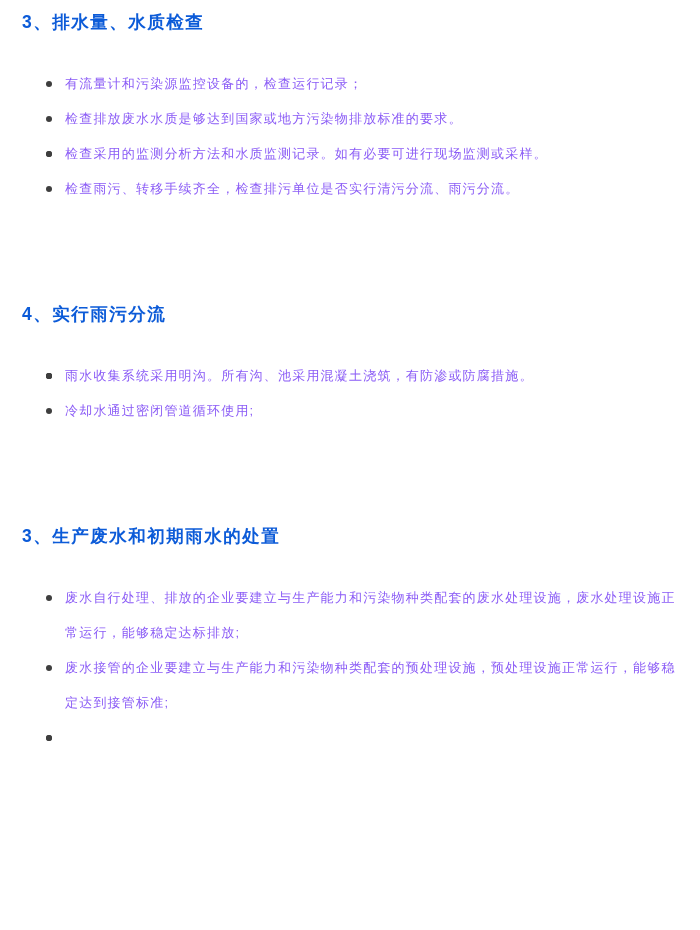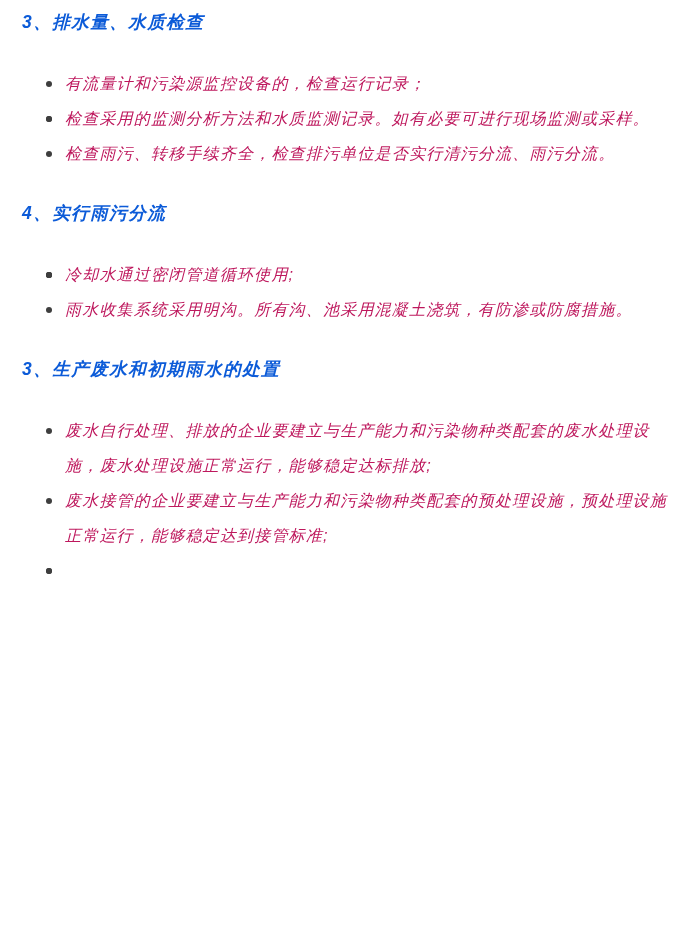--- a/index.html
+++ b/index.html
@@ -11,44 +11,43 @@
     width: 700px;
     height: 930px;
     overflow: hidden;
     font-family: "Liberation Sans", "DejaVu Sans", sans-serif;
     color: #3e3e3e;
   }
   .doc {
     padding: 10px 24px 0 22px;
     box-sizing: border-box;
     width: 700px;
-    font-style: italic;
   }
   .section { margin: 0; }
-  .section + .section { margin-top: 30px; }
+  .section + .section { margin-top: 96px; }
   .section-title {
     margin: 0;
     font-size: 17.5px;
     font-weight: 700;
     letter-spacing: 1.5px;
     line-height: 24px;
     color: #0c5bd8;
   }
   .bullet-list {
     list-style: none;
     margin: 32px 0 0 0;
     padding: 0 0 0 24px;
   }
   .bullet-item {
     position: relative;
     padding-left: 19px;
-    font-size: 16px;
+    font-size: 13px;
     letter-spacing: 1.2px;
     line-height: 35px;
-    color: #be185d;
+    color: #8b5cf6;
   }
   .dot {
     position: absolute;
     left: 0;
     top: 15px;
     width: 6px;
     height: 6px;
     border-radius: 50%;
     background: #3e3e3e;
   }
@@ -57,20 +56,24 @@
 <body>
 
 <div class="doc">
 
   <section class="section">
     <h2 class="section-title">3、排水量、水质检查</h2>
     <ul class="bullet-list">
       <li class="bullet-item">
         <span class="dot"></span>
         <span>有流量计和污染源监控设备的，检查运行记录；</span>
+      </li>
+      <li class="bullet-item">
+        <span class="dot"></span>
+        <span>检查排放废水水质是够达到国家或地方污染物排放标准的要求。</span>
       </li>
       <li class="bullet-item">
         <span class="dot"></span>
       </li>
       <li class="bullet-item">
         <span class="dot"></span>
         <span>检查采用的监测分析方法和水质监测记录。如有必要可进行现场监测或采样。</span>
       </li>
       <li class="bullet-item">
         <span class="dot"></span>
@@ -83,25 +86,25 @@
     <h2 class="section-title">4、实行雨污分流</h2>
     <ul class="bullet-list">
       <li class="bullet-item">
         <span class="dot"></span>
       </li>
       <li class="bullet-item">
         <span class="dot"></span>
       </li>
       <li class="bullet-item">
         <span class="dot"></span>
-        <span>冷却水通过密闭管道循环使用;</span>
+        <span>雨水收集系统采用明沟。所有沟、池采用混凝土浇筑，有防渗或防腐措施。</span>
       </li>
       <li class="bullet-item">
         <span class="dot"></span>
-        <span>雨水收集系统采用明沟。所有沟、池采用混凝土浇筑，有防渗或防腐措施。</span>
+        <span>冷却水通过密闭管道循环使用;</span>
       </li>
     </ul>
   </section>
 
   <section class="section">
     <h2 class="section-title">3、生产废水和初期雨水的处置</h2>
     <ul class="bullet-list">
       <li class="bullet-item">
         <span class="dot"></span>
         <span>废水自行处理、排放的企业要建立与生产能力和污染物种类配套的废水处理设施，废水处理设施正常运行，能够稳定达标排放;</span>

